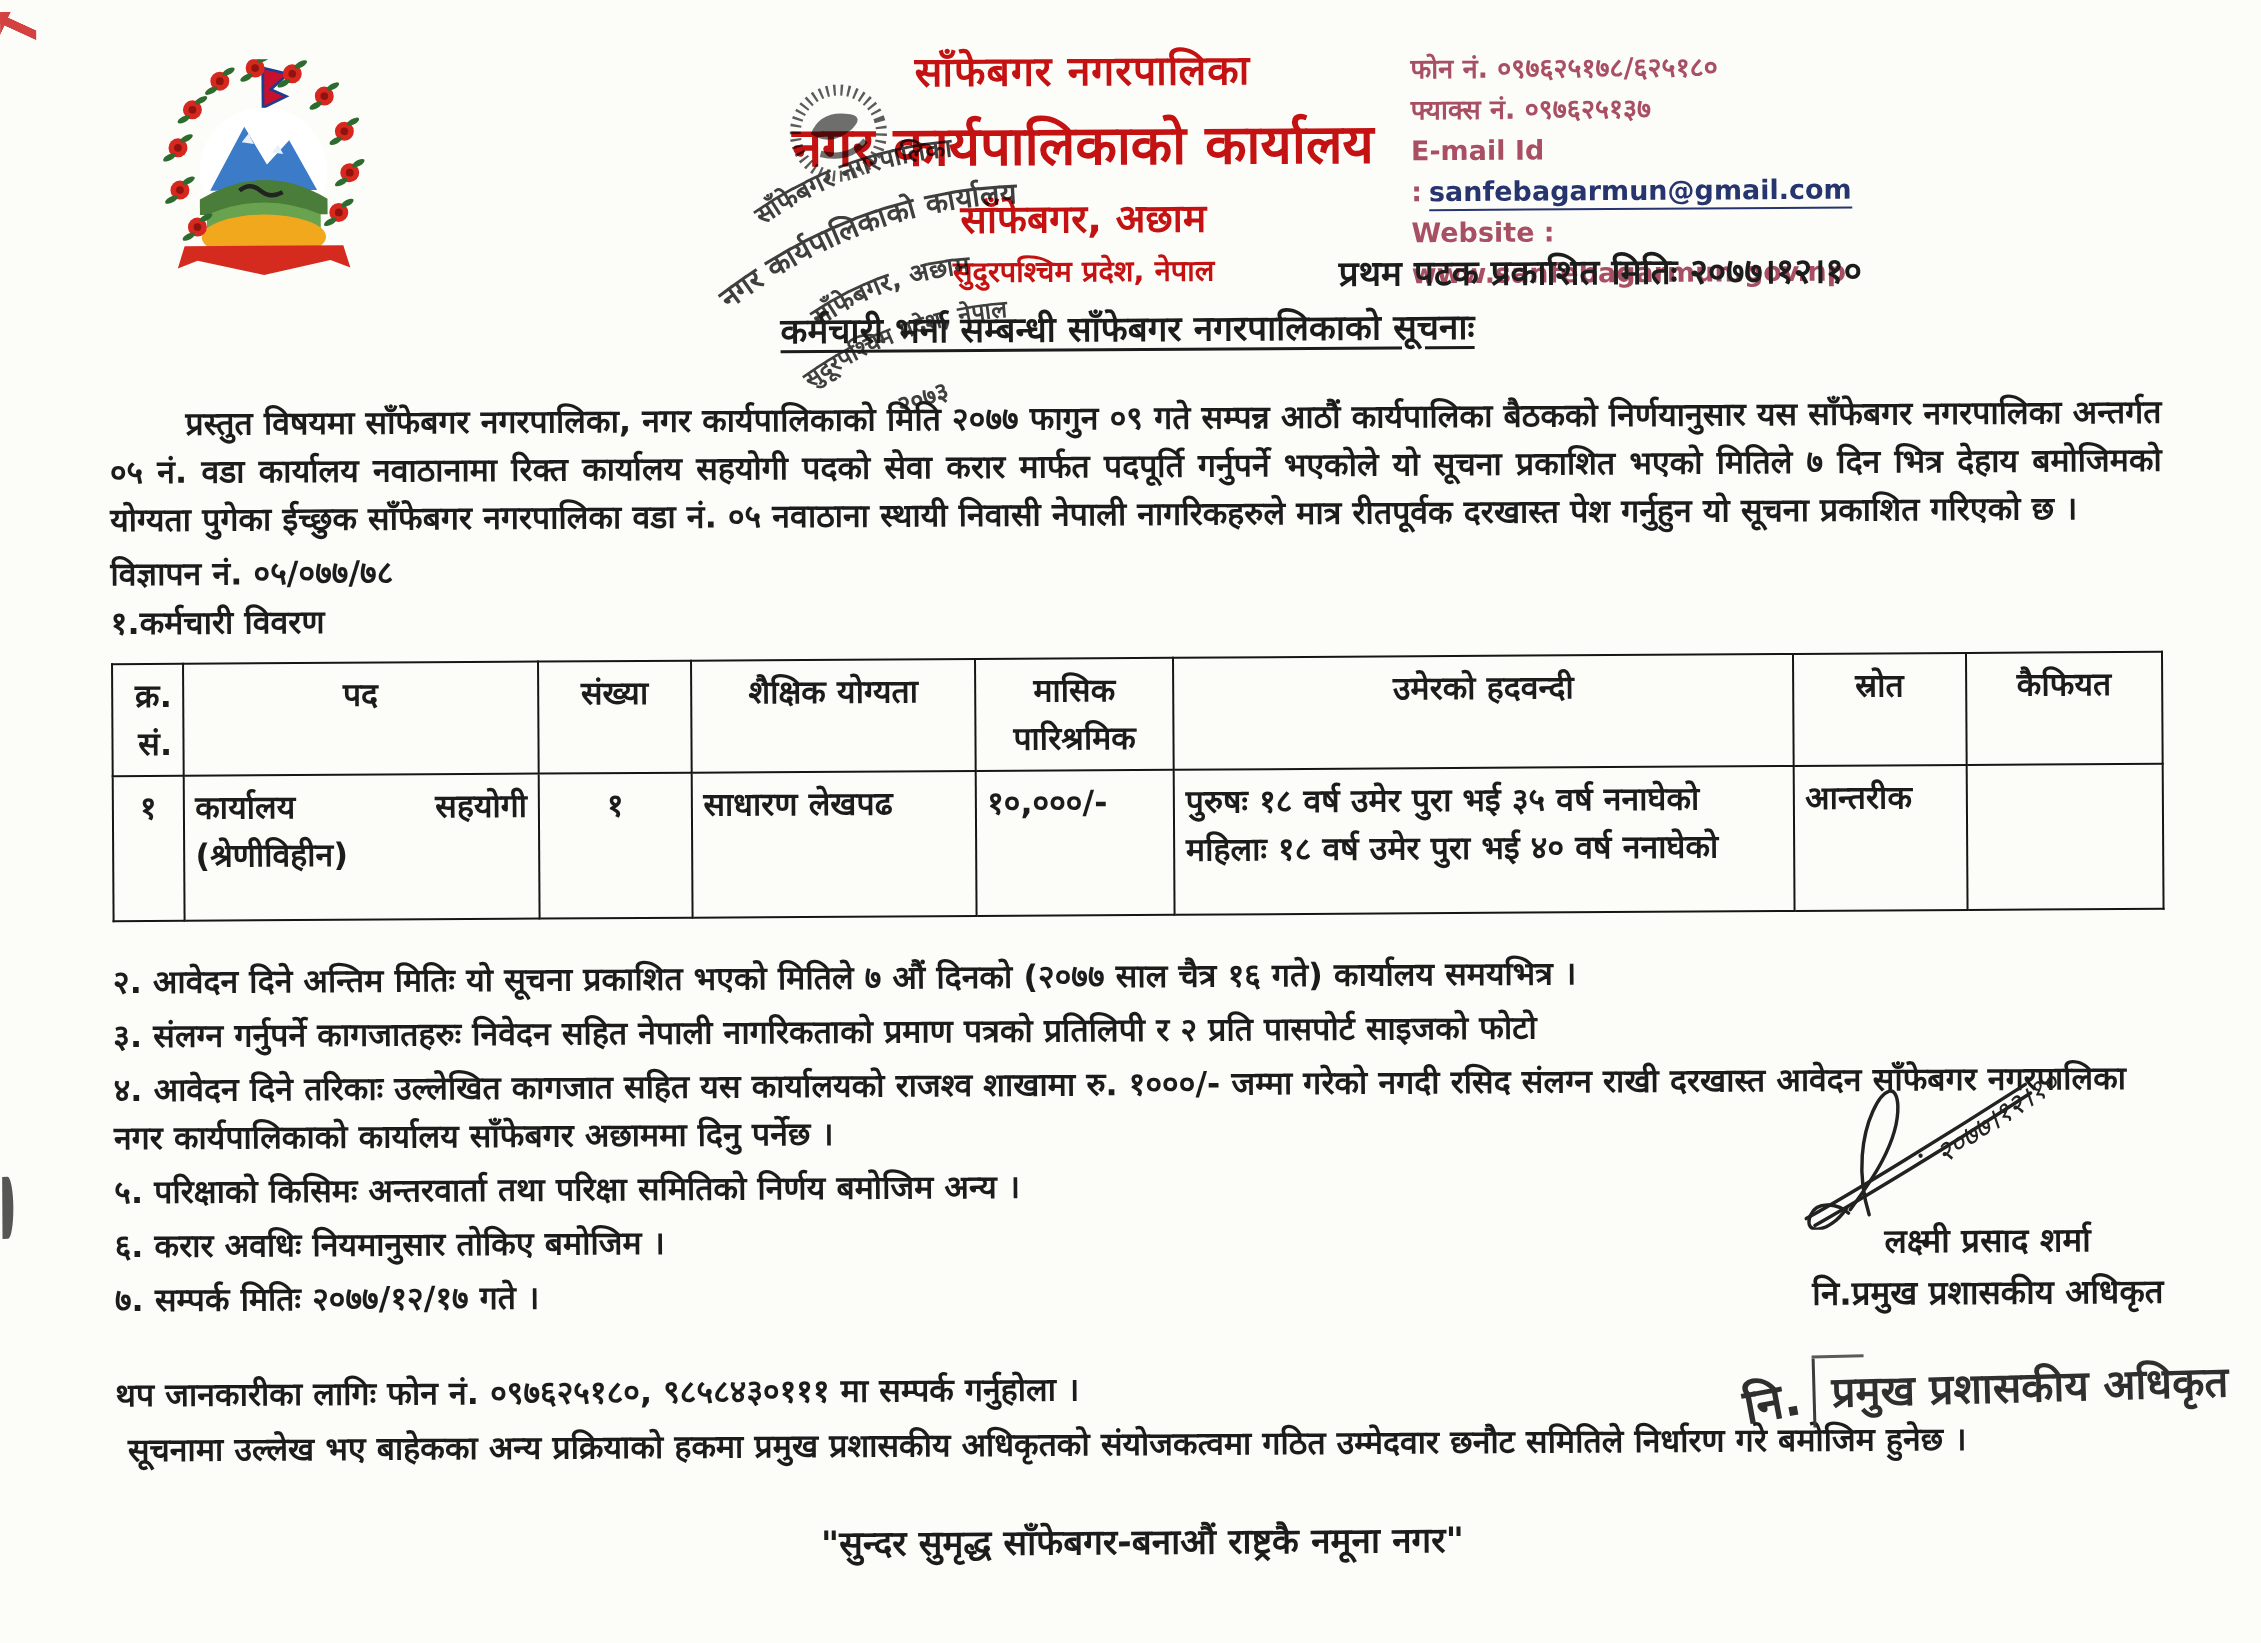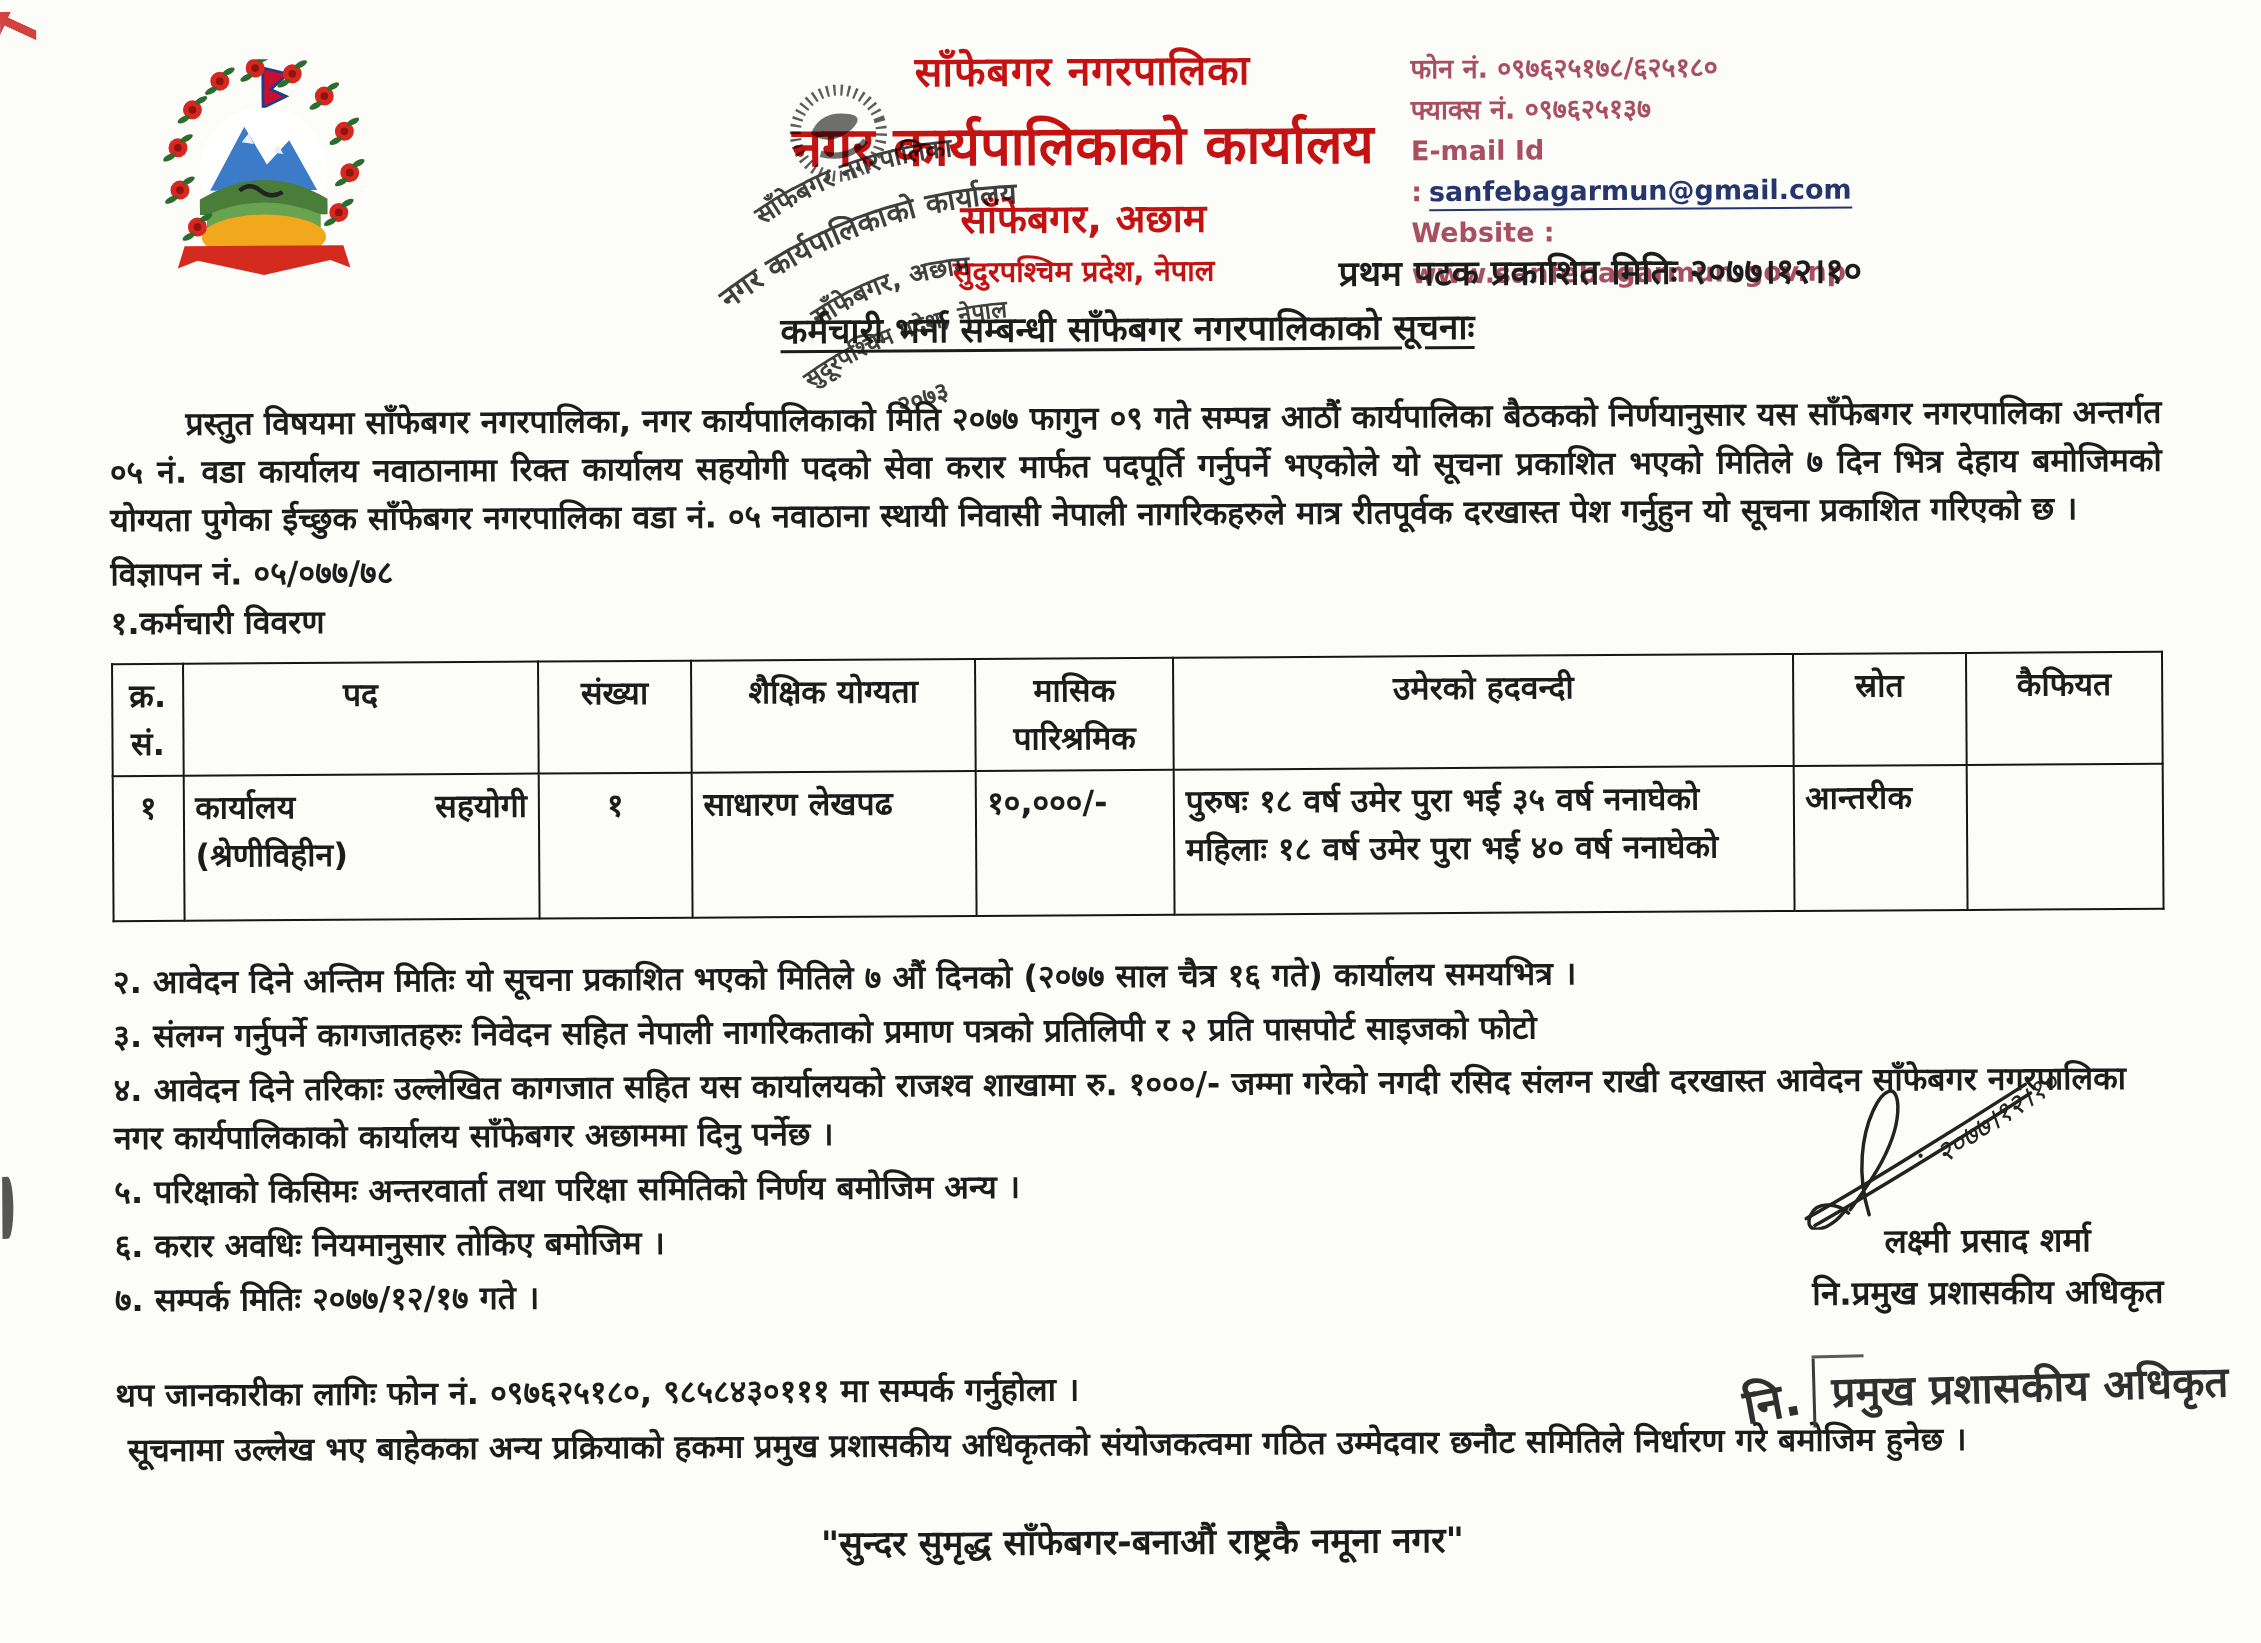--- a/index.html
+++ b/index.html
@@ -27,21 +27,21 @@
 
   
   .doc{position:absolute;left:112px;top:384px;width:2052px;font-size:32px;font-weight:600;line-height:48px;}
   .intro{margin:10.4px 0 0 0;text-align:justify;text-indent:76px;}
   .advert{margin-top:5.2px;font-weight:bold;}
   .sec{margin-top:1.7px;}
 
   table.vac{border-collapse:collapse;width:100%;margin-top:15.5px;}
   table.vac th,table.vac td{border:2.6px solid #161616;vertical-align:top;padding:7px 10.4px;font-size:32px;}
   table.vac th{font-weight:bold;text-align:center;height:83px;}
-  table.vac th.sn{text-align:center;}
+  table.vac th.sn{text-align:right;}
   table.vac td{height:129px;}
   td.c{text-align:center;}
   td.post{text-align:justify;}
   .age div{white-space:nowrap;}
 
   .items{margin-top:36px;}
   .items>div{margin-bottom:6px;}
 
   .footer{margin-top:47px;}
   .footer .f2{margin-top:7px;margin-left:12px;}

